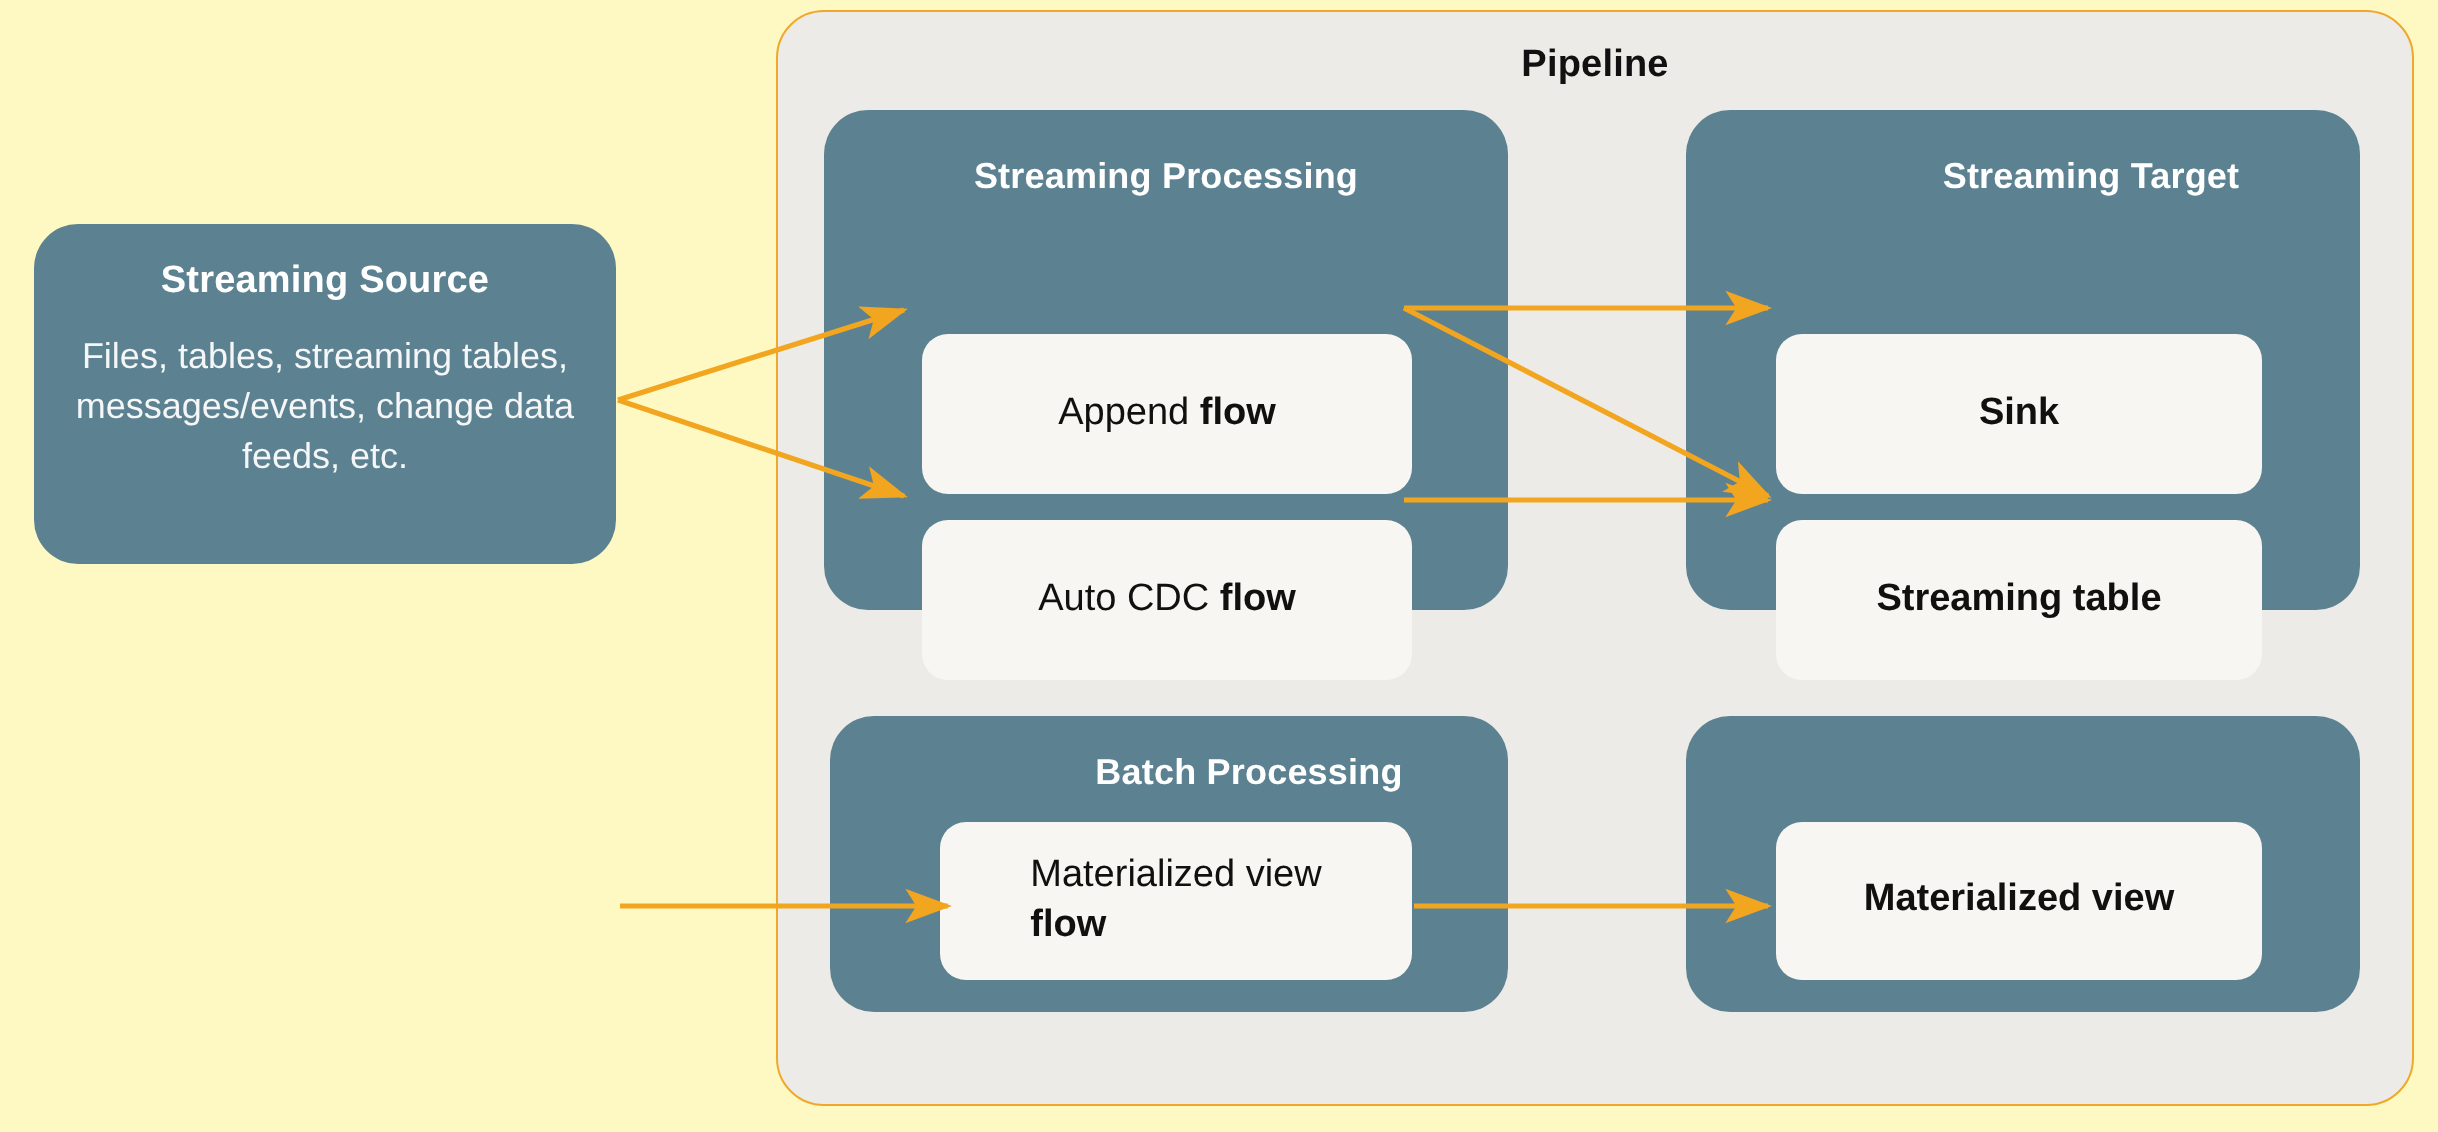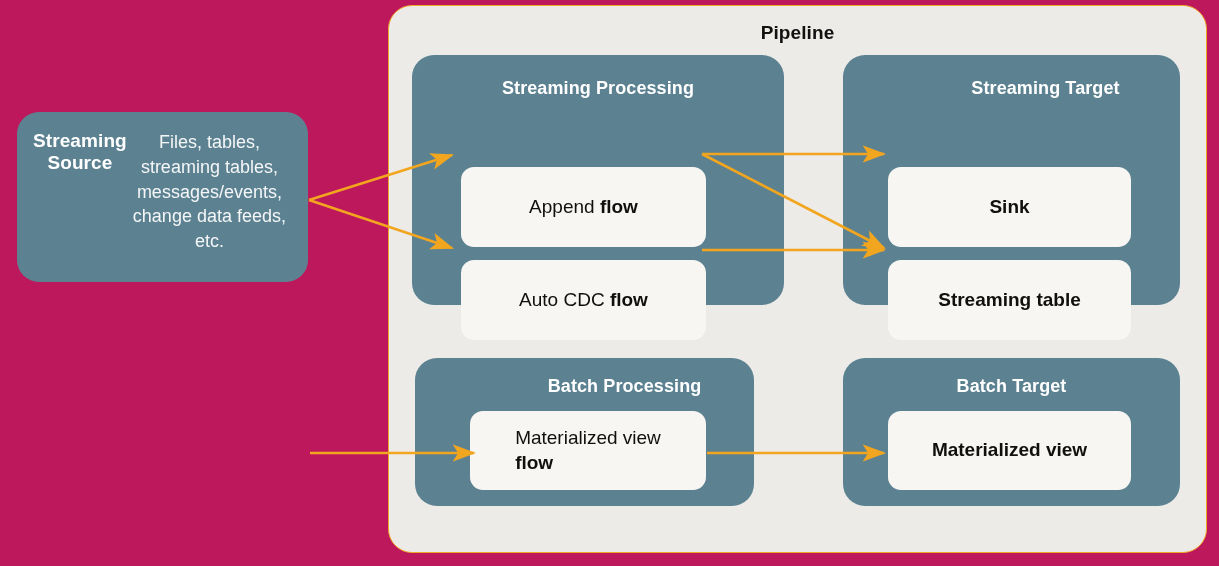--- a/index.html
+++ b/index.html
@@ -8,21 +8,21 @@
     background: #ffffff;
   }
   body {
     font-family: "Liberation Sans", sans-serif;
     -webkit-font-smoothing: antialiased;
   }
   #canvas {
     position: relative;
     width: 1219px;
     height: 566px;
-    background: #be185d;
+    background: #fef9c3;
     overflow: hidden;
   }
 
   
   .pipeline-container {
     position: absolute;
     left: 388px;
     top: 5px;
     width: 819px;
     height: 548px;
@@ -78,21 +78,22 @@
   .card.bold { font-weight: bold; }
   .card b { font-weight: bold; }
 
   
   .source-box {
     position: absolute;
     background: #5C8292;
     border-radius: 22px;
     box-sizing: border-box;
     display: flex;
-    flex-direction: row;
+    flex-direction: column;
+    align-items: center;
     justify-content: flex-start;
     padding: 18px 16px 16px 16px;
     color: #FFFFFF;
   }
   .source-title {
     font-size: 19px;
     font-weight: bold;
     text-align: center;
     margin-bottom: 14px;
     letter-spacing: 0.1px;
@@ -121,21 +122,21 @@
 
   <div class="pipeline-container"></div>
   <div class="pipeline-label">Pipeline</div>
 
   <div class="source-box" style="left:17px; top:112px; width:291px; height:170px;">
     <div class="source-title">Streaming Source</div>
     <div class="source-desc">Files, tables, streaming tables, messages/events, change data feeds, etc.</div>
   </div>
 
 
-  <div class="group-box" style="left:412px; top:55px; width:372px; height:250px;">
+  <div class="group-box" style="left:412px; top:55px; width:342px; height:250px;">
     <div class="group-title" style="top:23px;">Streaming Processing</div>
     <div class="card" style="left:49px; top:112px; width:245px; height:80px;">
       <span><span>Append </span><b>flow</b></span>
     </div>
     <div class="card" style="left:49px; top:205px; width:245px; height:80px;">
       <span><span>Auto CDC </span><b>flow</b></span>
     </div>
   </div>
 
   <div class="group-box" style="left:843px; top:55px; width:337px; height:250px;">
@@ -152,21 +153,20 @@
     <div class="group-title" style="top:18px;margin-left:40px;">Batch Processing</div>
     <div class="card" style="left:55px; top:53px; width:236px; height:79px;">
       <span>
         <span>Materialized view</span><br>
         <b>flow</b>
       </span>
     </div>
   </div>
 
   <div class="group-box" style="left:843px; top:358px; width:337px; height:148px;">
-    <div class="group-title" style="top:18px;">Batch Target</div>
     <div class="card bold" style="left:45px; top:53px; width:243px; height:79px;">
       <span>Materialized view</span>
     </div>
   </div>
 
   <svg class="arrows" viewBox="0 0 1219 566" width="1219" height="566">
     <defs>
       <marker id="ah" markerWidth="9" markerHeight="7" refX="8.2" refY="3.5" orient="auto" markerUnits="strokeWidth">
         <path d="M0,0.2 L9,3.5 L0,6.8 L2.1,3.5 Z" fill="#F2A51E"></path>
       </marker>

